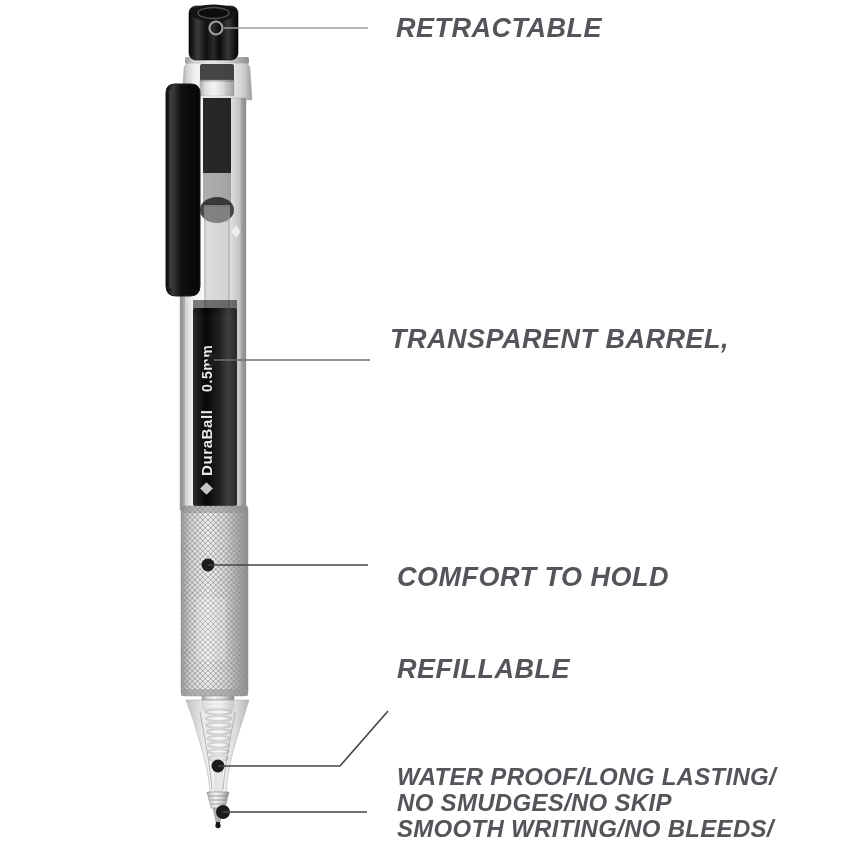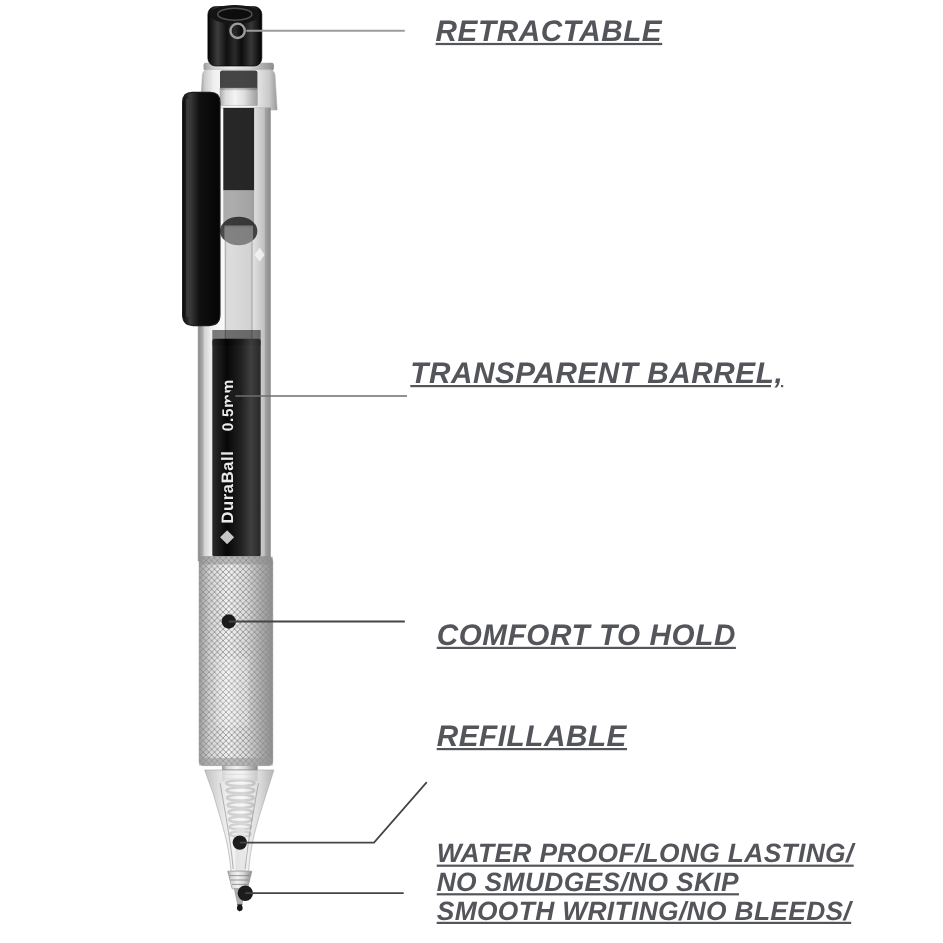--- a/index.html
+++ b/index.html
@@ -23,21 +23,20 @@
   .lbl {
     position: absolute;
     font-family: "Liberation Sans", sans-serif;
     font-style: italic;
     font-weight: 700;
     font-size: 27px;
     line-height: 30px;
     letter-spacing: 0.5px;
     color: var(--label-text);
     white-space: nowrap;
-    text-decoration: underline;
   }
   .lbl.multi div { line-height: 31px; }
   .lbl.small { font-size: 24px; letter-spacing: 0.3px; }
   .lbl.small div { line-height: 26px; }
   .leader-light { stroke: var(--leader-light); stroke-width: 1.7; fill: none; }
   .leader-mid   { stroke: var(--leader-mid);   stroke-width: 1.5; fill: none; }
   .leader-dark  { stroke: var(--leader-dark);  stroke-width: 1.6; fill: none; }
   .marker-dot   { fill: var(--marker-fill); }
   .marker-ring  { fill: none; stroke: #9d9d9d; stroke-width: 2.2; }
   .barrel-text  { font-family: "Liberation Sans", sans-serif; font-weight: 700; fill: #EAEAEA; letter-spacing: 0.6px; }
@@ -202,21 +201,21 @@
       <polyline points="218,766 340,766 388,711" class="leader-dark"></polyline>
     </g>
     <g>
       <circle cx="223" cy="812" r="7" class="marker-dot"></circle>
       <line x1="223" y1="812" x2="367" y2="812" class="leader-dark"></line>
     </g>
   </svg>
 
   <div class="lbl" style="left:396px; top:13px;">RETRACTABLE</div>
 
-  <div class="lbl multi" style="left:373px; top:324px;">
+  <div class="lbl multi" style="left:390px; top:324px;">
     <div>TRANSPARENT BARREL,</div>
   </div>
 
   <div class="lbl" style="left:397px; top:562px;">COMFORT TO HOLD</div>
 
   <div class="lbl" style="left:397px; top:654px;">REFILLABLE</div>
 
   <div class="lbl small" style="left:397px; top:764px;">
     <div>WATER PROOF/LONG LASTING/</div>
     <div>NO SMUDGES/NO SKIP</div>

